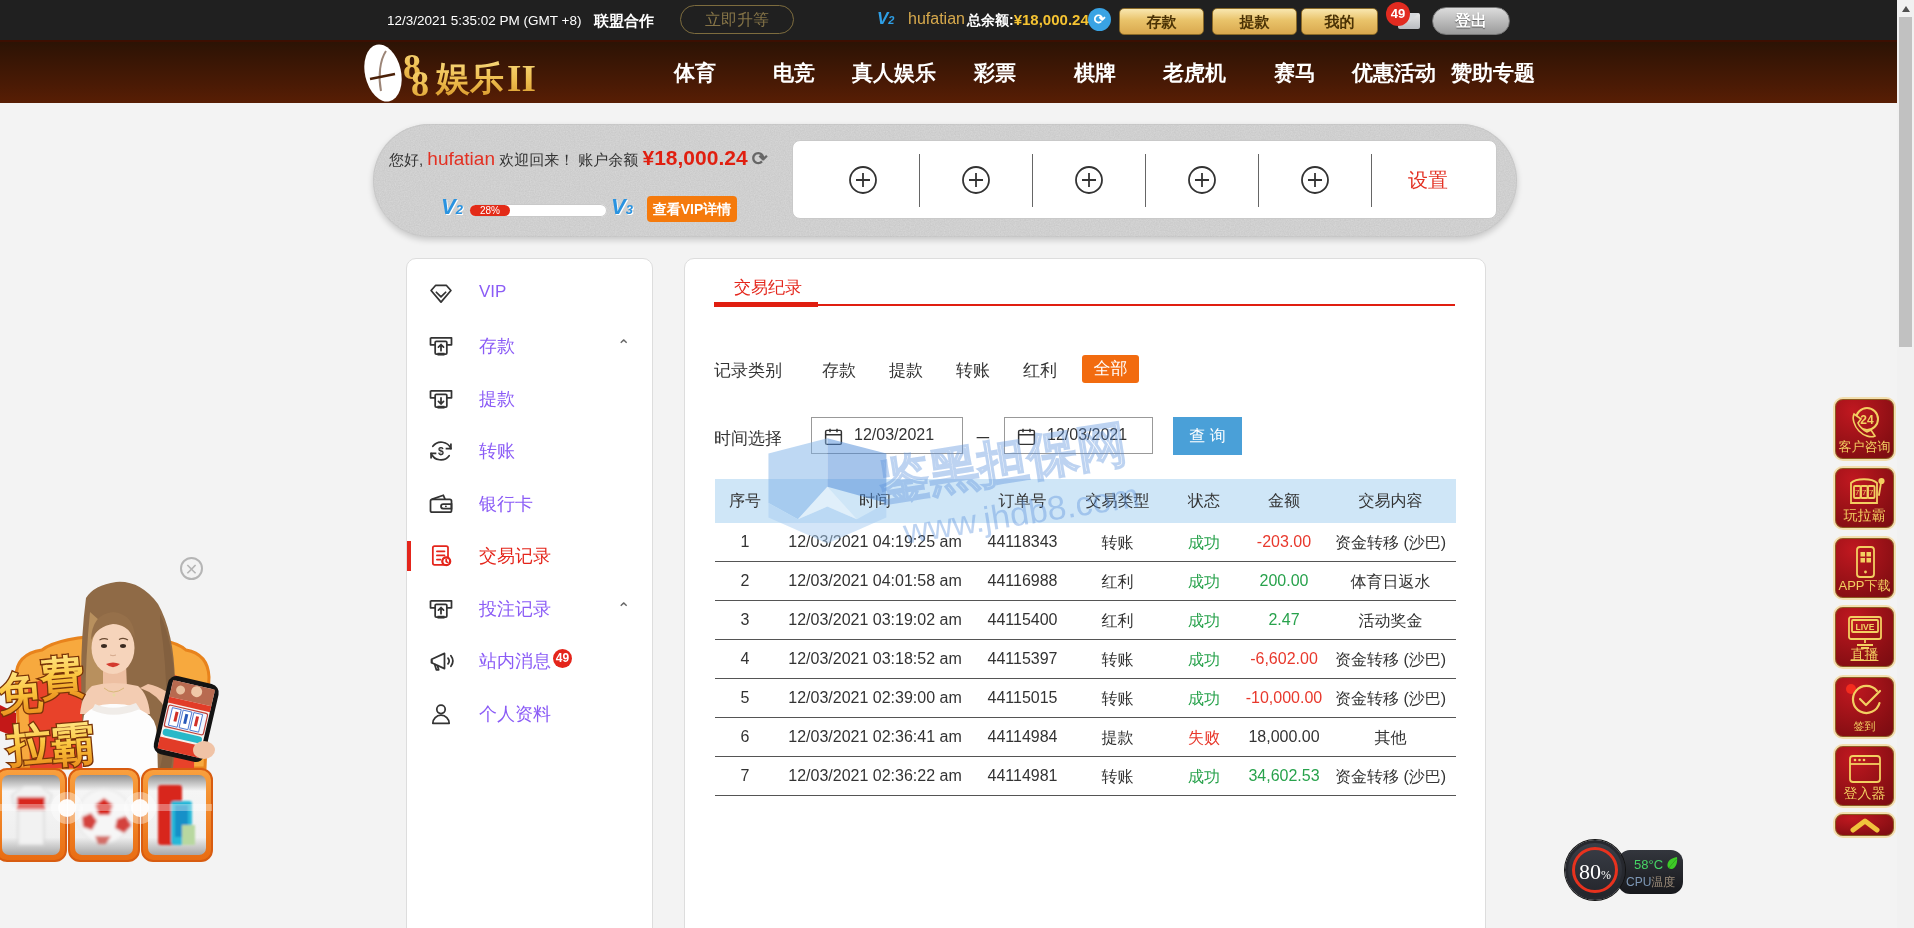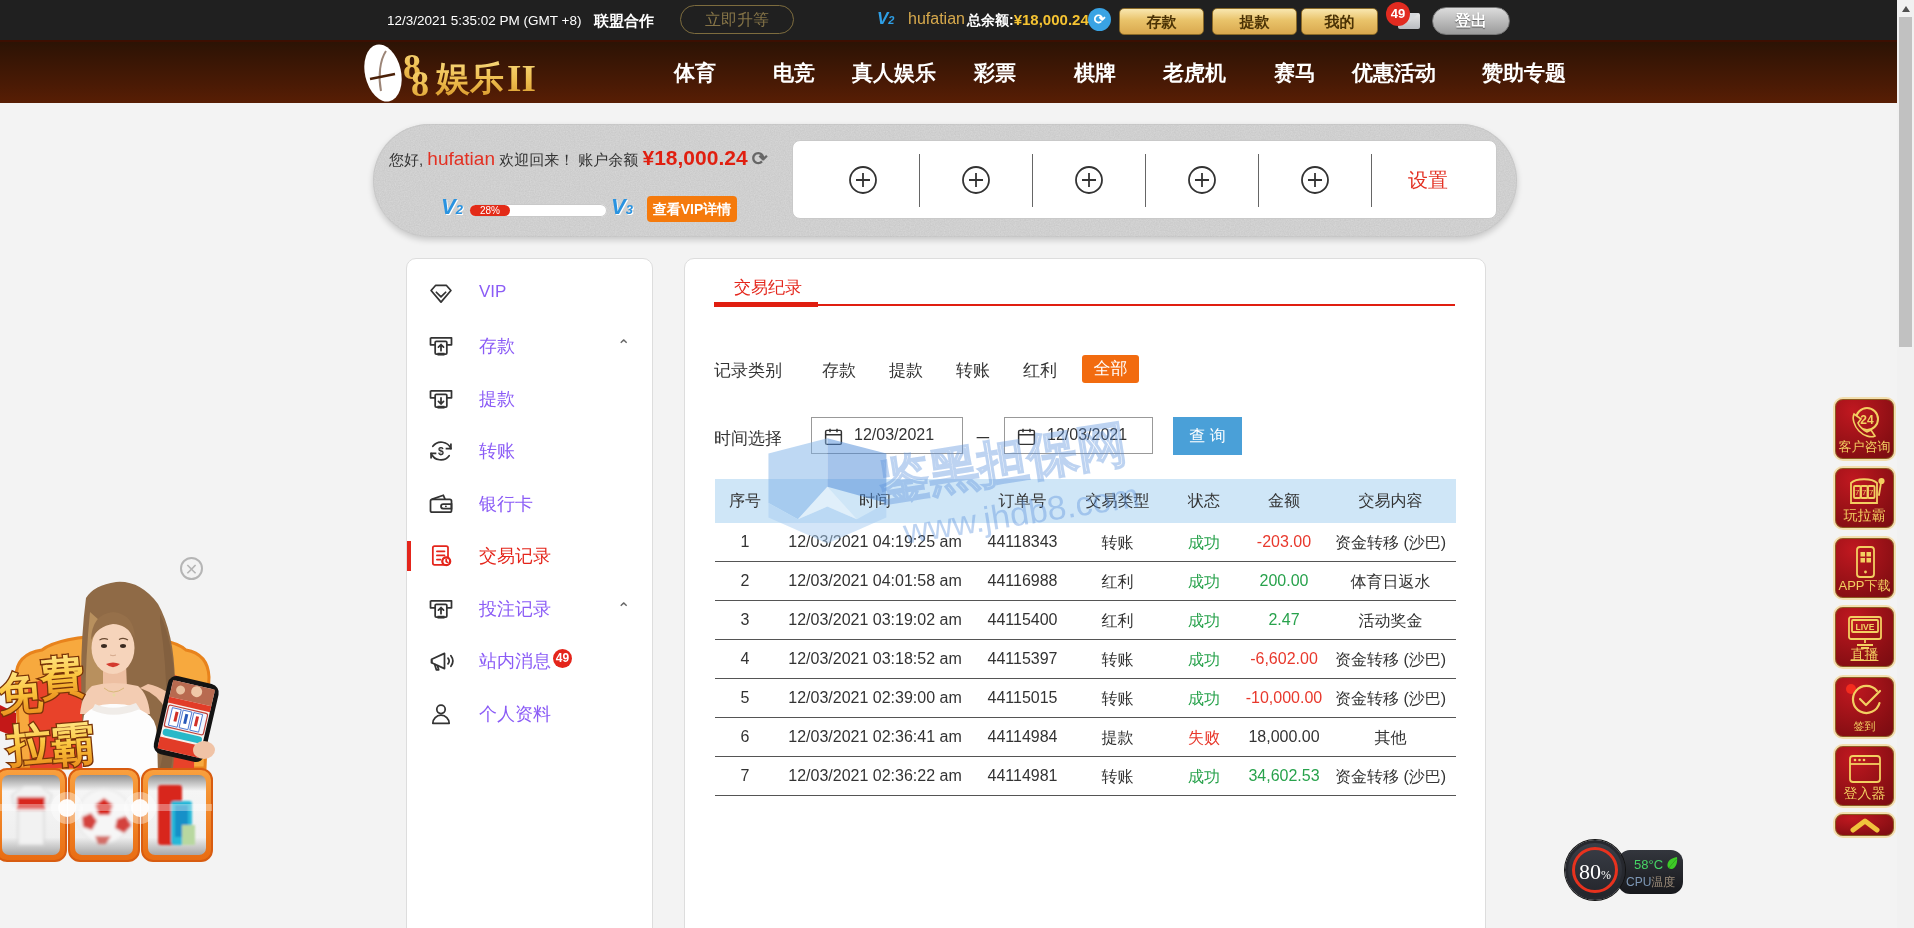--- a/index.html
+++ b/index.html
@@ -141,21 +141,21 @@
     </svg>
   </div>
   <div class="item" style="left:674px;">体育</div>
   <div class="item" style="left:773px;">电竞</div>
   <div class="item" style="left:852px;">真人娱乐</div>
   <div class="item" style="left:974px;">彩票</div>
   <div class="item" style="left:1074px;">棋牌</div>
   <div class="item" style="left:1163px;">老虎机</div>
   <div class="item" style="left:1274px;">赛马</div>
   <div class="item" style="left:1352px;">优惠活动</div>
-  <div class="item" style="left:1482px;font-family:Liberation Serif, serif;">赞助专题</div>
+  <div class="item" style="left:1451px;font-family:Liberation Serif, serif;">赞助专题</div>
 </div>
 
 <div id="welcome">
   <svg class="noise" width="1144" height="113">
       <filter id="nz">
         <feTurbulence type="fractalNoise" baseFrequency="0.8" numOctaves="2" seed="7"></feTurbulence>
         <feColorMatrix type="matrix" values="0 0 0 0 0.45 0 0 0 0 0.45 0 0 0 0 0.45 0 0 0 0.5 0"></feColorMatrix>
       </filter>
       <rect width="1144" height="113" filter="url(#nz)"></rect>
     </svg>

